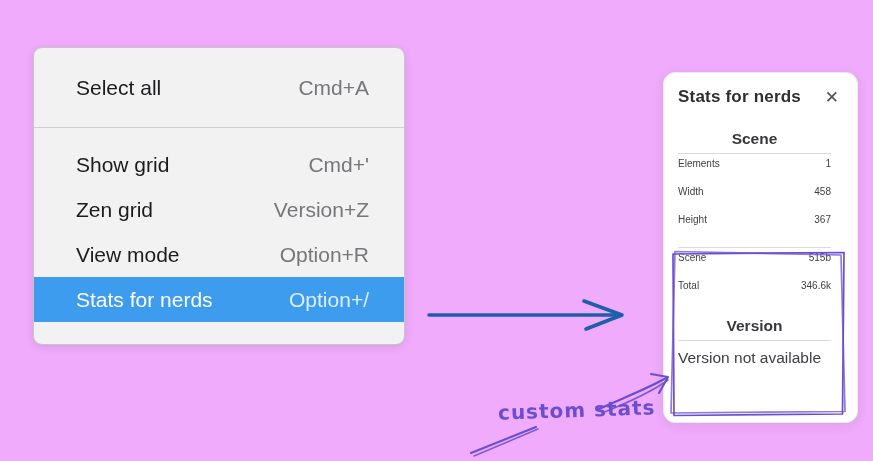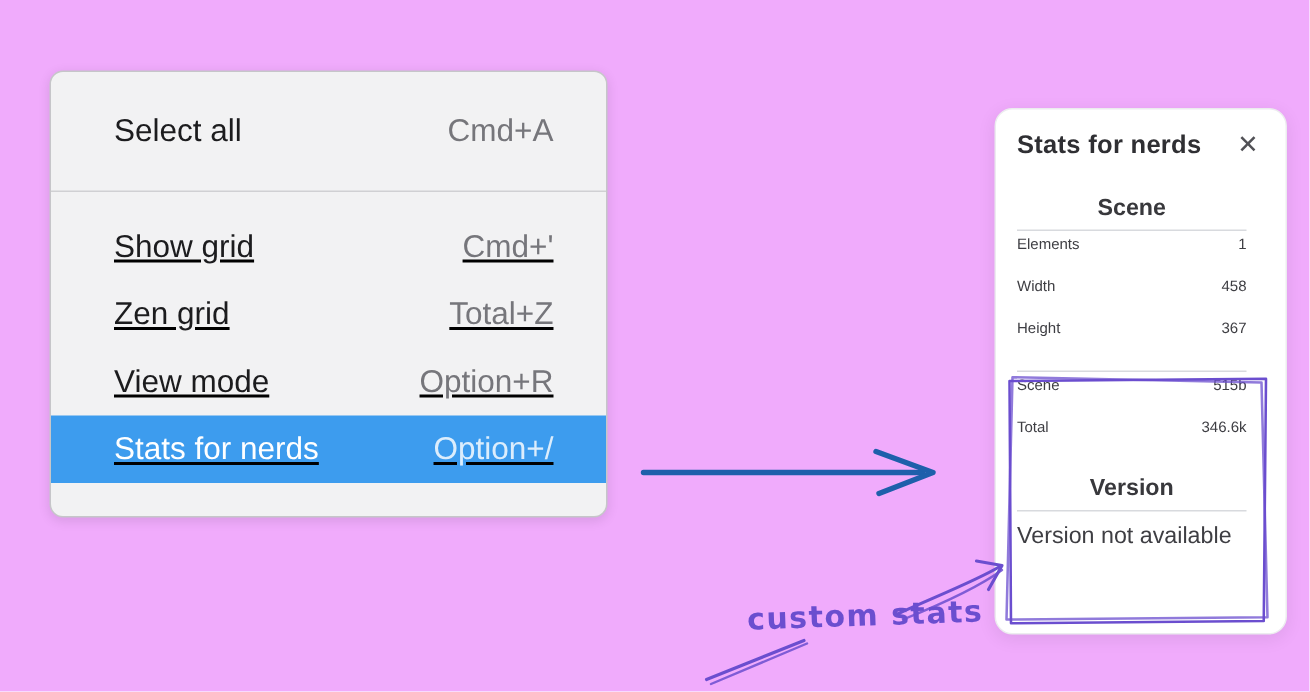--- a/index.html
+++ b/index.html
@@ -29,21 +29,21 @@
     overflow:hidden;
   }
   .menu-row{
     height:45px;display:flex;justify-content:space-between;align-items:center;
     padding:0 35px 0 42px;font-size:21px;color:var(--menu-text);
     cursor:default;white-space:nowrap;
   }
   .menu-row.top{height:79px;}
   .menu-row .shortcut{color:var(--menu-shortcut);}
   .menu-divider{height:1px;background:var(--menu-divider);}
-  .menu-group{padding-top:14px;text-decoration:underline;}
+  .menu-group{padding-top:14px;}
   .menu-row.highlighted{background:var(--accent-blue);color:#fff;}
   .menu-row.highlighted .shortcut{color:rgba(255,255,255,.82);text-align:center;}
 
   
   .blue-arrow{position:absolute;left:425px;top:294px;width:205px;height:42px;}
   .blue-arrow path{stroke:var(--arrow-blue);stroke-width:3.6;fill:none;stroke-linecap:round;stroke-linejoin:round;}
 
   
   .panel{
     position:absolute;left:663px;top:72px;width:195px;height:351px;
@@ -95,21 +95,21 @@
       <span class="shortcut">Cmd+A</span>
     </div>
     <div class="menu-divider"></div>
     <div class="menu-group">
       <div class="menu-row">
         <span class="label">Show grid</span>
         <span class="shortcut">Cmd+'</span>
       </div>
       <div class="menu-row">
         <span class="label">Zen grid</span>
-        <span class="shortcut">Total+Z</span>
+        <span class="shortcut">Version+Z</span>
       </div>
       <div class="menu-row">
         <span class="label">View mode</span>
         <span class="shortcut">Option+R</span>
       </div>
       <div class="menu-row highlighted">
         <span class="label">Stats for nerds</span>
         <span class="shortcut">Option+/</span>
       </div>
     </div>

